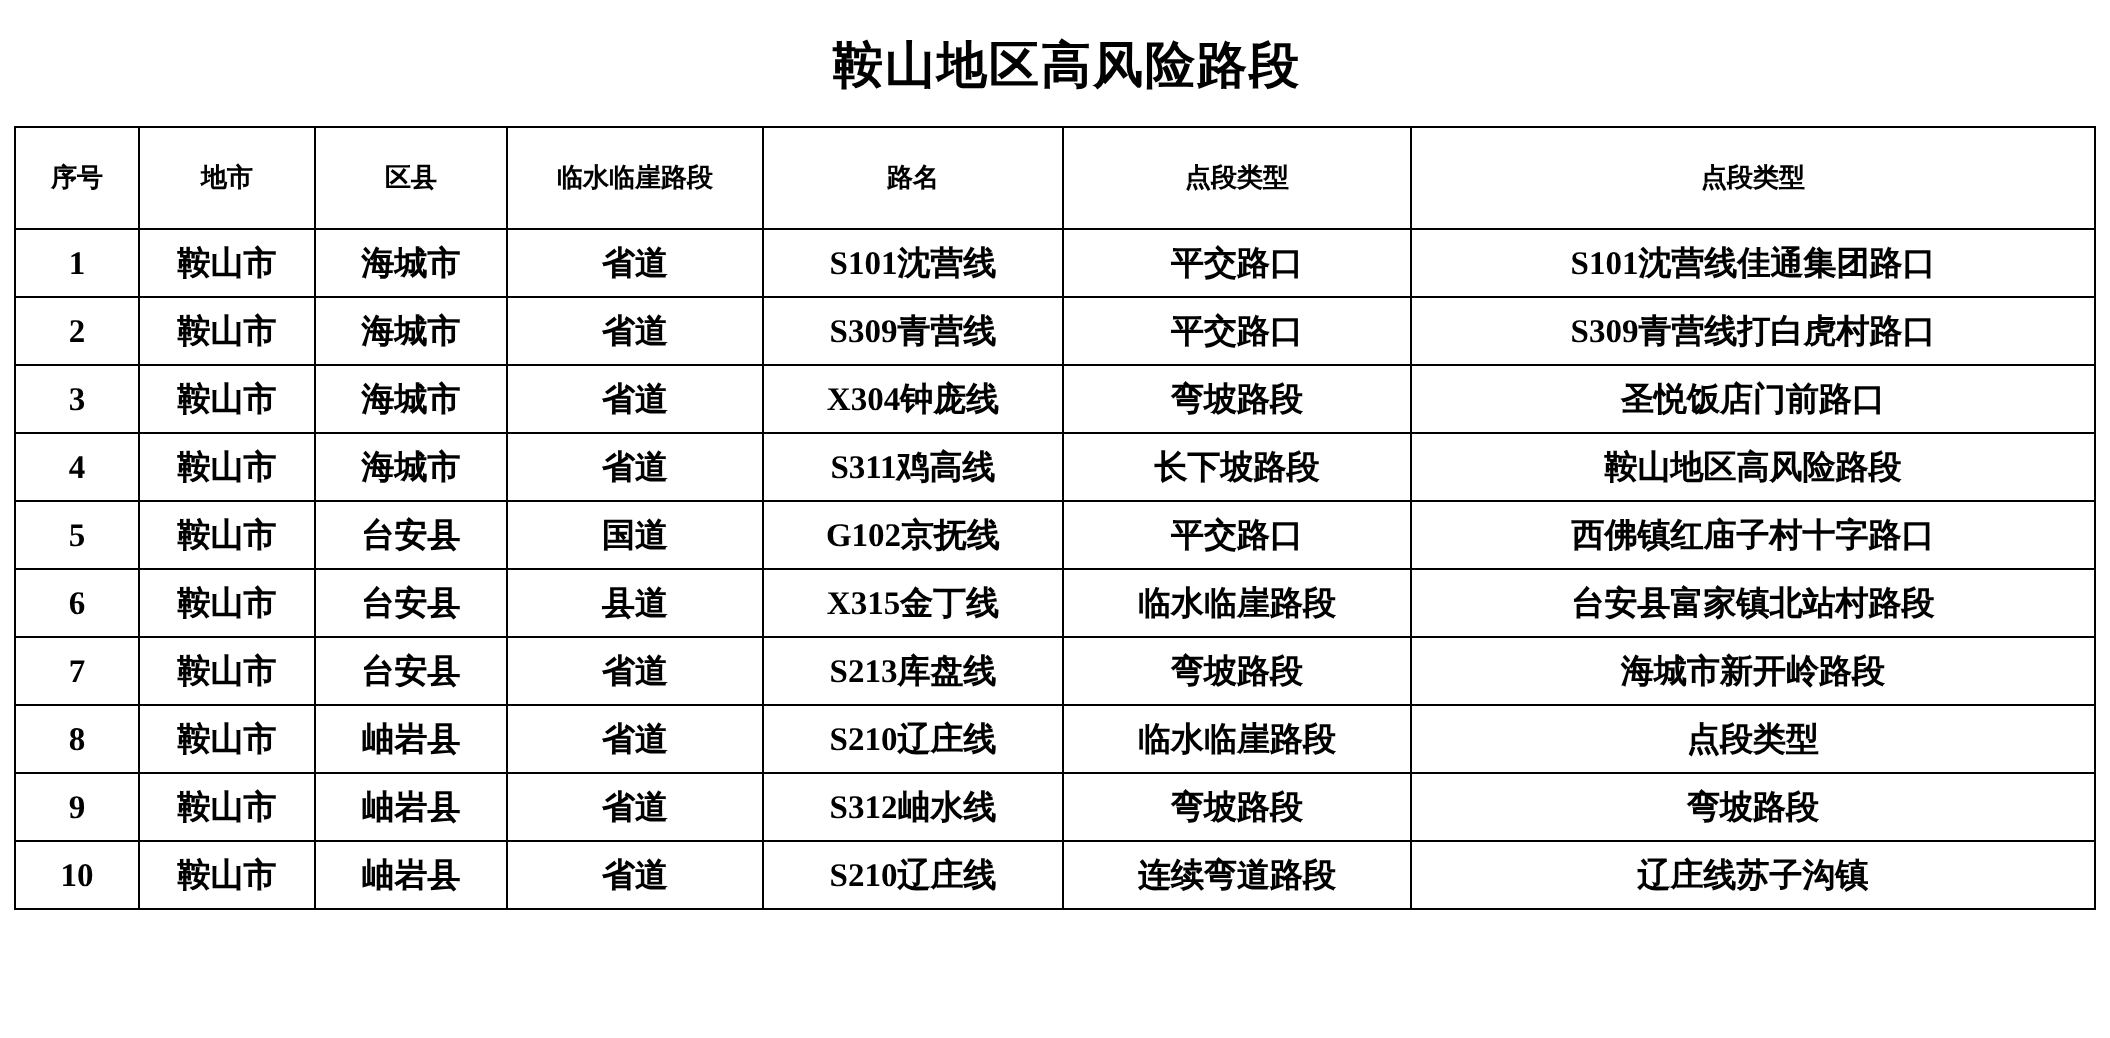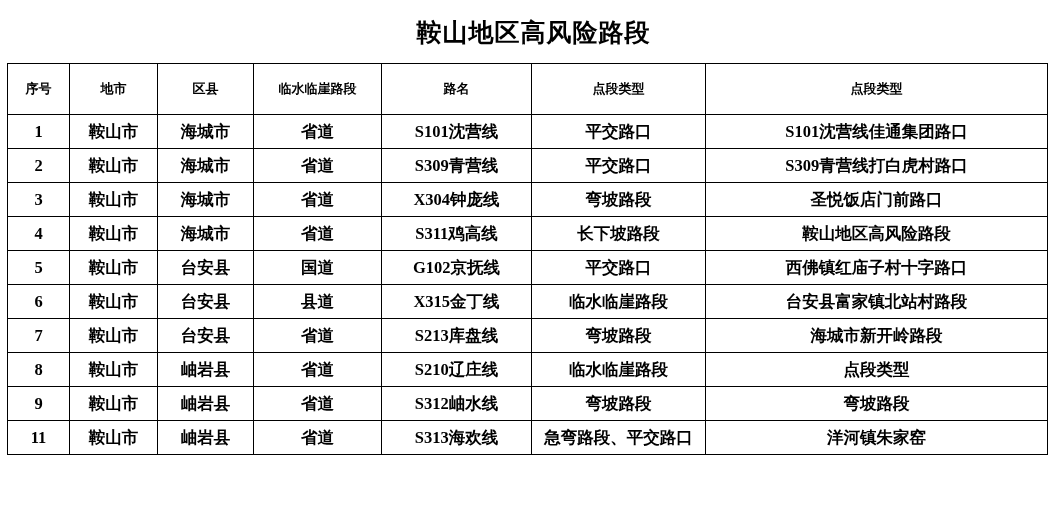--- a/index.html
+++ b/index.html
@@ -170,24 +170,24 @@
         <tr>
           <td>9</td>
           <td>鞍山市</td>
           <td>岫岩县</td>
           <td>省道</td>
           <td>S312岫水线</td>
           <td>弯坡路段</td>
           <td>弯坡路段</td>
         </tr>
         <tr>
-          <td>11</td>
+          <td>10</td>
           <td>鞍山市</td>
           <td>岫岩县</td>
           <td>省道</td>
-          <td>S313海欢线</td>
-          <td>急弯路段、平交路口</td>
-          <td>洋河镇朱家窑</td>
+          <td>S210辽庄线</td>
+          <td>连续弯道路段</td>
+          <td>辽庄线苏子沟镇</td>
         </tr>
       </tbody>
   </table>
 
 </div>
 
 </body></html>

